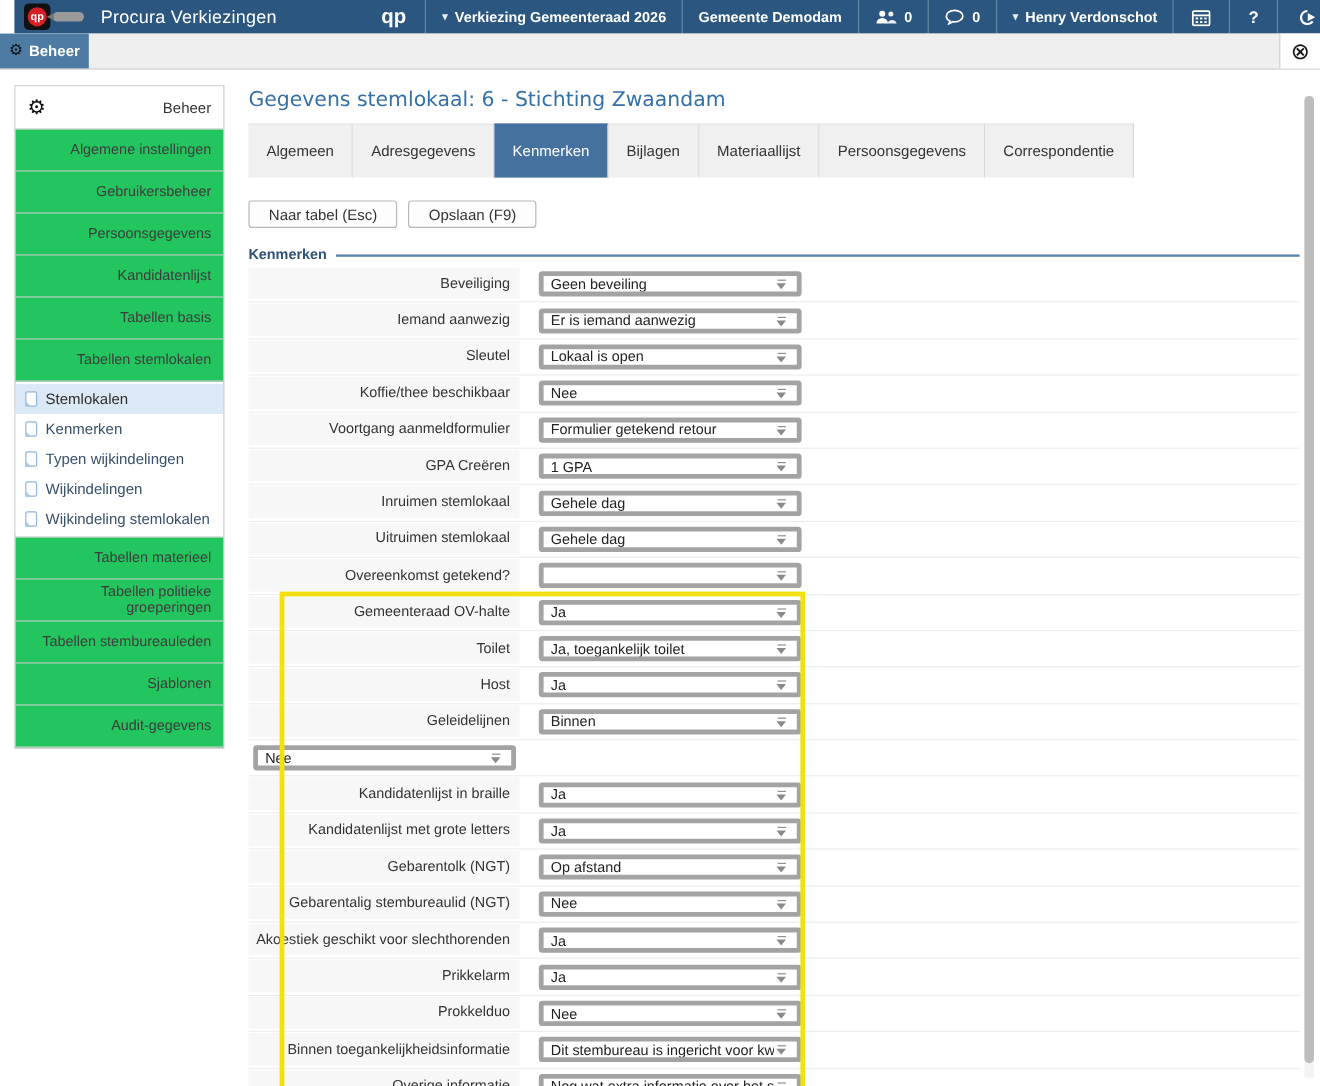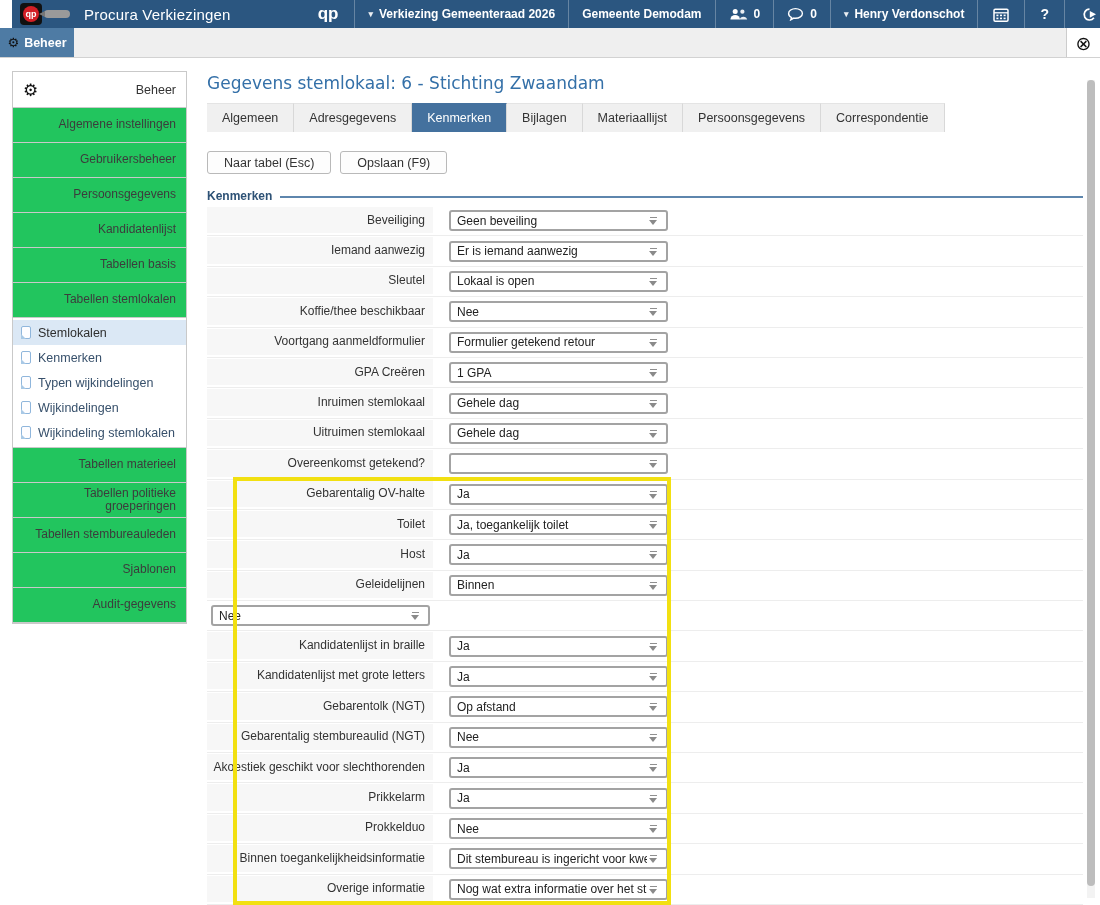--- a/index.html
+++ b/index.html
@@ -54,37 +54,37 @@
   .page-icon { width:10px; height:13px; background:#fdfdff; border:1px solid #8fb6dc; border-radius:2px;
                margin-right:7px; position:relative; flex:none; }
   .page-icon::after { content:""; position:absolute; left:-1px; bottom:-1px;
                border-left:5px solid #a9c9e6; border-top:5px solid transparent; }
 
   
   .main { position:absolute; left:207px; top:58px; width:876px; }
   h1.page-title { margin-top:15px; font-size:17px; font-weight:400; color:#3470a8;
                   font-family:"DejaVu Sans", sans-serif; }
   .tabs { display:flex; margin-top:10px; }
-  .tab { height:29px; display:flex; align-items:center; padding:0 15px; font-size:12.5px; color:#333;
+  .tab { height:45px; display:flex; align-items:center; padding:0 15px; font-size:12.5px; color:#333;
          background:#f0f0f0; border-right:1px solid #d8d8d8; border-top:1px solid #e4e4e4; }
   .tab.active { background:#44719e; color:#fff; border-top-color:#44719e; }
   .btn-row { margin-top:19px; display:flex; gap:9px; }
   .btn { height:23px; padding:0 16px; font-size:12.5px; color:#333; background:#fdfdfd;
          border:1px solid #b9b9b9; border-radius:3px; font-family:"Liberation Sans", sans-serif; }
   .fieldset-head { margin-top:15px; display:flex; align-items:center; gap:8px; }
   .legend { font-size:12px; font-weight:bold; color:#2e5276; flex:none; }
   .legend-line { flex:1; height:2px; background:#5e86ad; margin-top:1px; }
 
   
   .form-rows { position:relative; margin-top:3px; }
   .field-row { height:30.4px; display:flex; align-items:center; border-bottom:1px solid #ededed; }
   .row-label { width:226px; flex:none; align-self:stretch; margin:1px 12px 2px 0; background:#f7f7f7;
                display:flex; align-items:center; justify-content:flex-end; text-align:right;
                padding-right:8px; font-size:12px; color:#333; line-height:1.1; }
-  .select { width:219px; height:21px; margin-left:4px; background:#fff; border:2px solid #a3a3a3;
+  .select { width:219px; height:21px; margin-left:4px; background:#fff; border:4px solid #a3a3a3;
             border-radius:3px; display:flex; align-items:center; overflow:hidden; }
   .sel-value { flex:1; font-size:12px; color:#222; padding-left:6px; white-space:nowrap; overflow:hidden; }
   .sel-caret { width:11px; height:11px; position:relative; margin:0 6px 0 2px; flex:none; }
   .sel-caret::before { content:""; position:absolute; top:2px; left:1px; width:7px; height:1px; background:#909090; }
   .sel-caret::after { content:""; position:absolute; top:5px; left:0; border-left:4.5px solid transparent;
                       border-right:4.5px solid transparent; border-top:5px solid #8a8a8a; }
   .highlight-box { position:absolute; left:26px; top:271px; width:438px; height:428px;
                    border:4px solid #f2e011; pointer-events:none; z-index:5; }
 
   
@@ -281,21 +281,21 @@
         </div>
       </div>
       <div class="field-row">
         <div class="row-label">Overeenkomst getekend?</div>
         <div class="select">
           <span class="sel-value"></span>
           <span class="sel-caret"></span>
         </div>
       </div>
       <div class="field-row">
-        <div class="row-label">Gebarentalig OV-halte</div>
+        <div class="row-label">Gemeenteraad OV-halte</div>
         <div class="select">
           <span class="sel-value">Ja</span>
           <span class="sel-caret"></span>
         </div>
       </div>
       <div class="field-row">
         <div class="row-label">Toilet</div>
         <div class="select">
           <span class="sel-value">Ja, toegankelijk toilet</span>
           <span class="sel-caret"></span>

